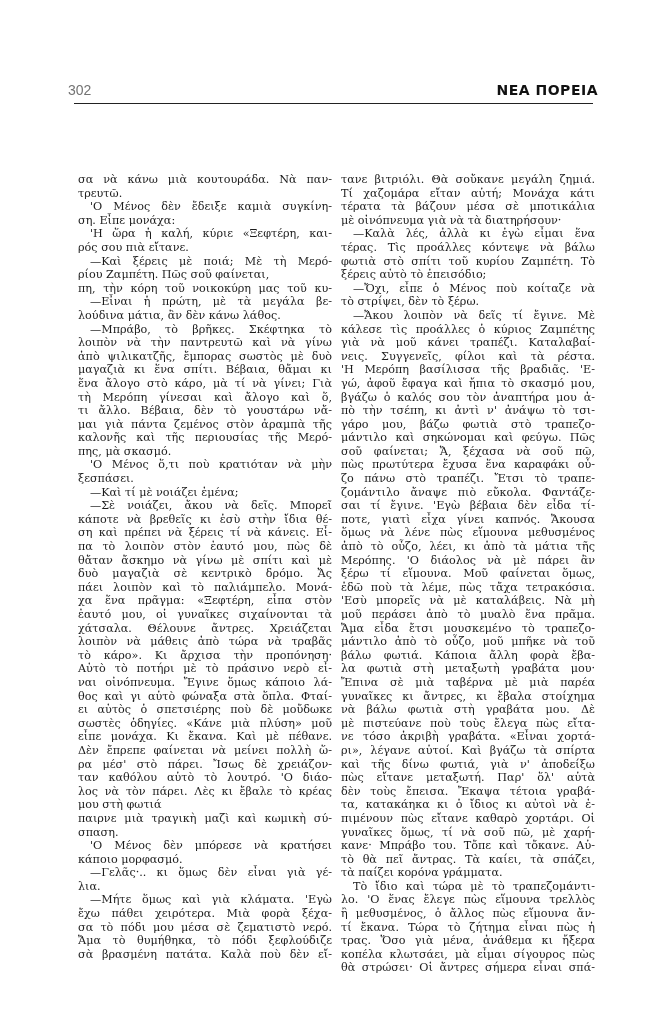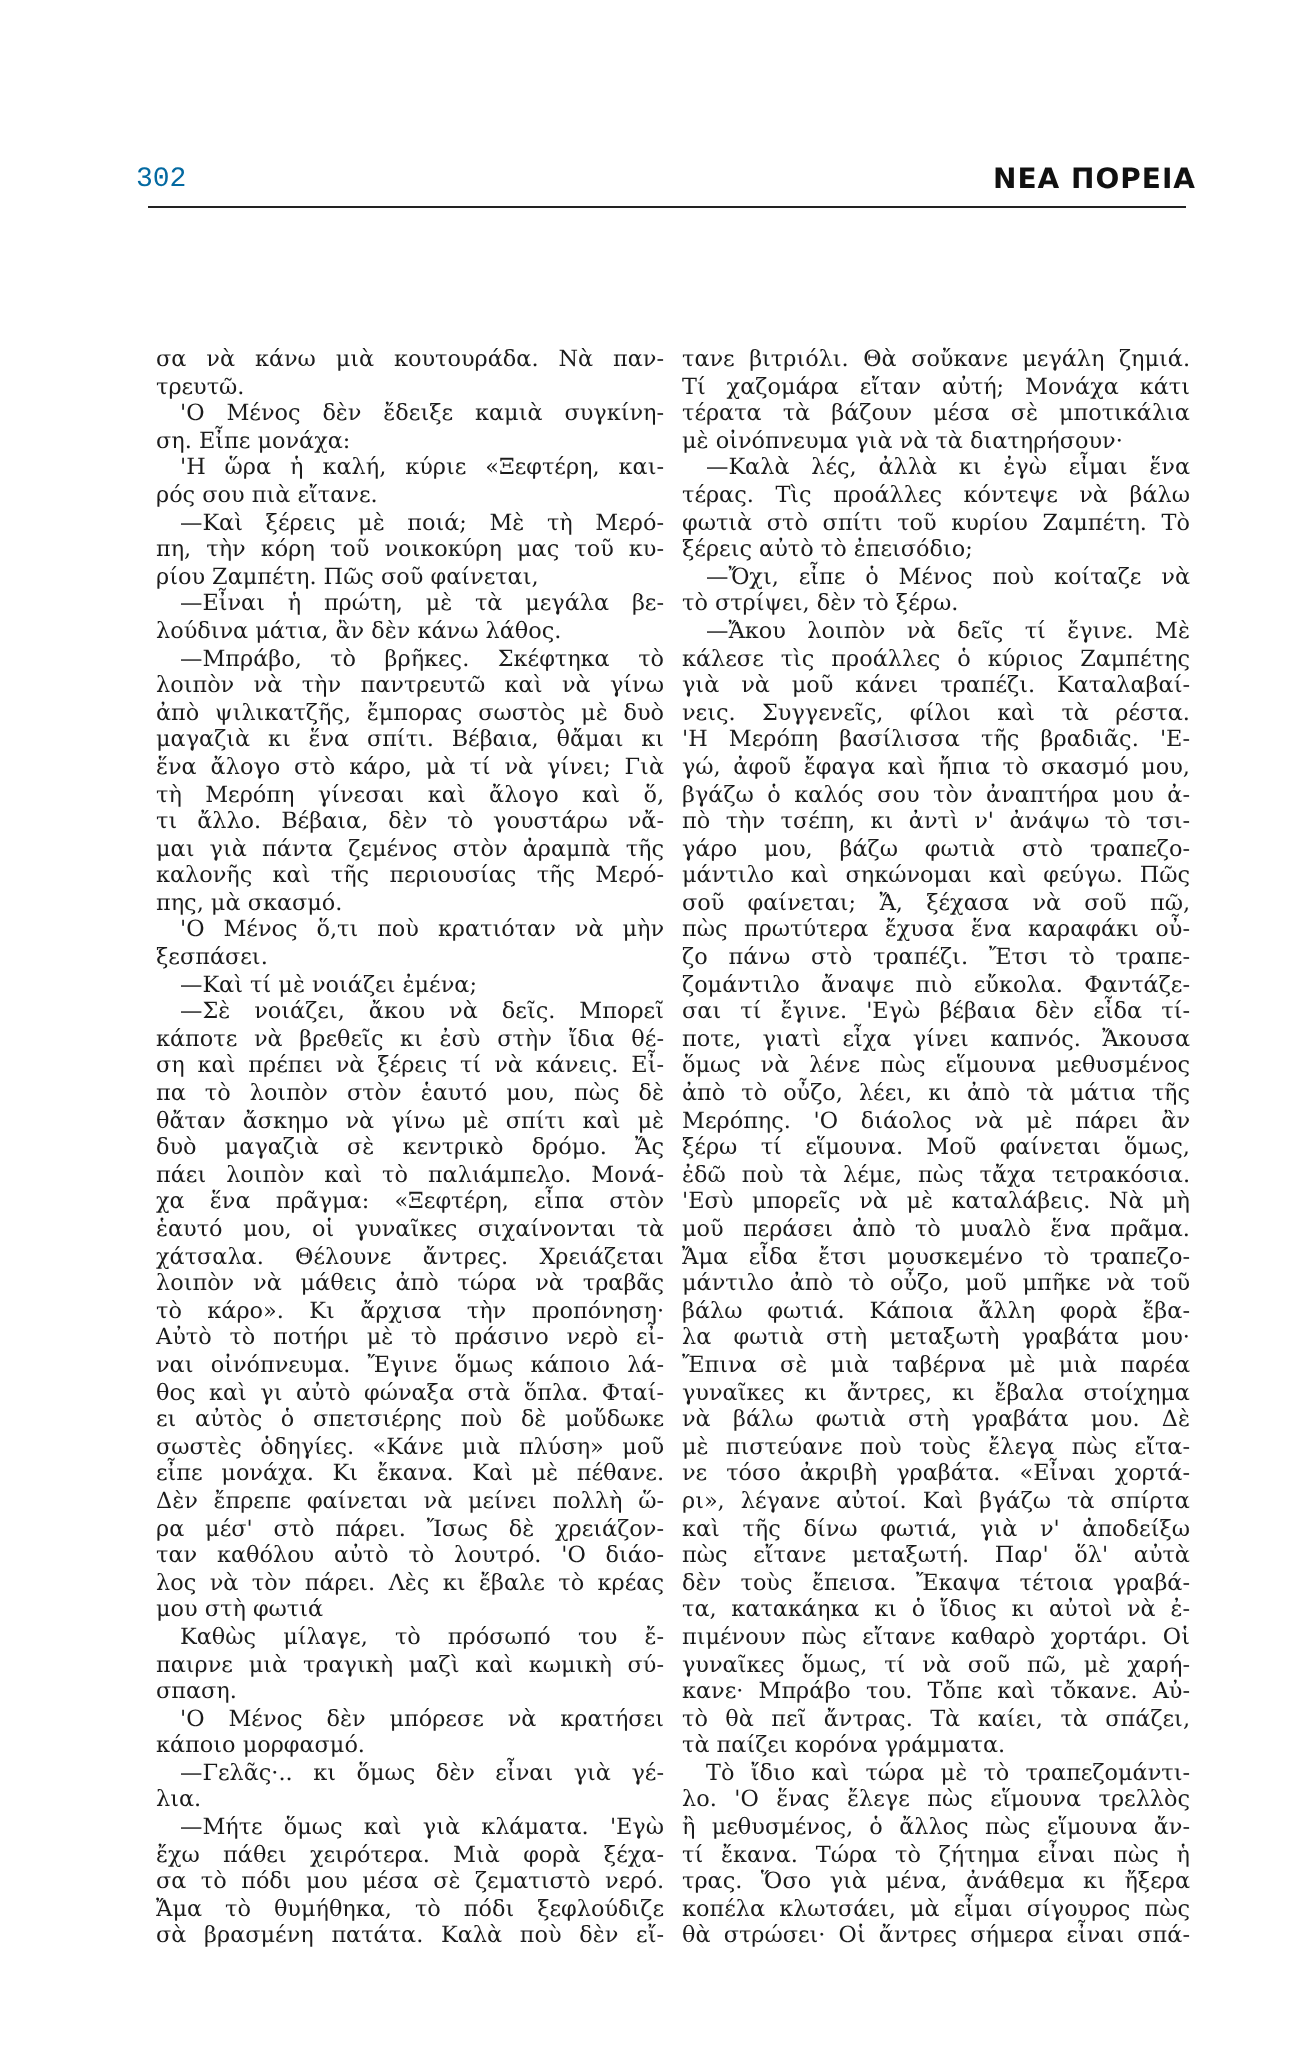--- a/index.html
+++ b/index.html
@@ -1,18 +1,18 @@
 <!DOCTYPE html>
 <html><head>
 <meta charset="utf-8">
 <style>
   html, body { margin:0; padding:0; background:#ffffff; }
   body { width:653px; height:1024px; position:relative; overflow:hidden; color:#1a1a1a; }
   .header { position:absolute; left:68px; top:82px; width:530px; height:22px; }
-  .page-num { position:absolute; left:0; top:0; font-family:Liberation Mono, monospace; font-size:14px; color:#0369a1; }
+  .page-num { position:absolute; left:0; top:0; font-family:Liberation Sans, sans-serif; font-size:14px; color:#737373; }
   .journal { position:absolute; right:0; top:0; font-family:"DejaVu Sans", sans-serif; font-weight:bold; font-size:14px; letter-spacing:0.5px; color:#111; }
   .rule { position:absolute; left:74px; top:103px; width:519px; height:0; border-top:1.5px solid #222; }
   .col { position:absolute; top:128px; width:254px; font-family:"DejaVu Serif", serif; font-size:11.2px; line-height:13.6px; color:#1c1c1c;margin-top:45px; }
   .col-left { left:78px; }
   .col-right { left:341px; }
   .line { white-space:nowrap; text-align:justify; text-align-last:justify; height:13.6px; overflow:visible; }
   .line.last { text-align-last:left; }
   .line.indent { padding-left:12px; }
 </style>
 </head>
@@ -25,22 +25,22 @@
 <div class="rule"></div>
 
 <div class="col col-left" id="col-left">
     <div class="line">σα νὰ κάνω μιὰ κουτουράδα. Νὰ παν-</div>
     <div class="line last">τρευτῶ.</div>
     <div class="line indent">'Ο Μένος δὲν ἔδειξε καμιὰ συγκίνη-</div>
     <div class="line last">ση. Εἶπε μονάχα:</div>
     <div class="line indent">'Η ὥρα ἡ καλή, κύριε «Ξεφτέρη, και-</div>
     <div class="line last">ρός σου πιὰ εἴτανε.</div>
     <div class="line indent">—Καὶ ξέρεις μὲ ποιά; Μὲ τὴ Μερό-</div>
+    <div class="line last">ρίου Ζαμπέτη. Πῶς σοῦ φαίνεται,</div>
     <div class="line">πη, τὴν κόρη τοῦ νοικοκύρη μας τοῦ κυ-</div>
-    <div class="line last">ρίου Ζαμπέτη. Πῶς σοῦ φαίνεται,</div>
     <div class="line indent">—Εἶναι ἡ πρώτη, μὲ τὰ μεγάλα βε-</div>
     <div class="line last">λούδινα μάτια, ἂν δὲν κάνω λάθος.</div>
     <div class="line indent">—Μπράβο, τὸ βρῆκες. Σκέφτηκα τὸ</div>
     <div class="line">λοιπὸν νὰ τὴν παντρευτῶ καὶ νὰ γίνω</div>
     <div class="line">ἀπὸ ψιλικατζῆς, ἔμπορας σωστὸς μὲ δυὸ</div>
     <div class="line">μαγαζιὰ κι ἕνα σπίτι. Βέβαια, θἄμαι κι</div>
     <div class="line">ἕνα ἄλογο στὸ κάρο, μὰ τί νὰ γίνει; Γιὰ</div>
     <div class="line">τὴ Μερόπη γίνεσαι καὶ ἄλογο καὶ ὅ,</div>
     <div class="line">τι ἄλλο. Βέβαια, δὲν τὸ γουστάρω νἄ-</div>
     <div class="line">μαι γιὰ πάντα ζεμένος στὸν ἀραμπὰ τῆς</div>
@@ -65,21 +65,20 @@
     <div class="line">ναι οἰνόπνευμα. Ἔγινε ὅμως κάποιο λά-</div>
     <div class="line">θος καὶ γι αὐτὸ φώναξα στὰ ὅπλα. Φταί-</div>
     <div class="line">ει αὐτὸς ὁ σπετσιέρης ποὺ δὲ μοὔδωκε</div>
     <div class="line">σωστὲς ὁδηγίες. «Κάνε μιὰ πλύση» μοῦ</div>
     <div class="line">εἶπε μονάχα. Κι ἔκανα. Καὶ μὲ πέθανε.</div>
     <div class="line">Δὲν ἔπρεπε φαίνεται νὰ μείνει πολλὴ ὥ-</div>
     <div class="line">ρα μέσ' στὸ πάρει. Ἴσως δὲ χρειάζον-</div>
     <div class="line">ταν καθόλου αὐτὸ τὸ λουτρό. 'Ο διάο-</div>
     <div class="line">λος νὰ τὸν πάρει. Λὲς κι ἔβαλε τὸ κρέας</div>
     <div class="line last">μου στὴ φωτιά</div>
-    <div class="line indent">Καθὼς μίλαγε, τὸ πρόσωπό του ἔ-</div>
     <div class="line">παιρνε μιὰ τραγικὴ μαζὶ καὶ κωμικὴ σύ-</div>
     <div class="line last">σπαση.</div>
     <div class="line indent">'Ο Μένος δὲν μπόρεσε νὰ κρατήσει</div>
     <div class="line last">κάποιο μορφασμό.</div>
     <div class="line indent">—Γελᾶς·.. κι ὅμως δὲν εἶναι γιὰ γέ-</div>
     <div class="line last">λια.</div>
     <div class="line indent">—Μήτε ὅμως καὶ γιὰ κλάματα. 'Εγὼ</div>
     <div class="line">ἔχω πάθει χειρότερα. Μιὰ φορὰ ξέχα-</div>
     <div class="line">σα τὸ πόδι μου μέσα σὲ ζεματιστὸ νερό.</div>
     <div class="line">Ἄμα τὸ θυμήθηκα, τὸ πόδι ξεφλούδιζε</div>

